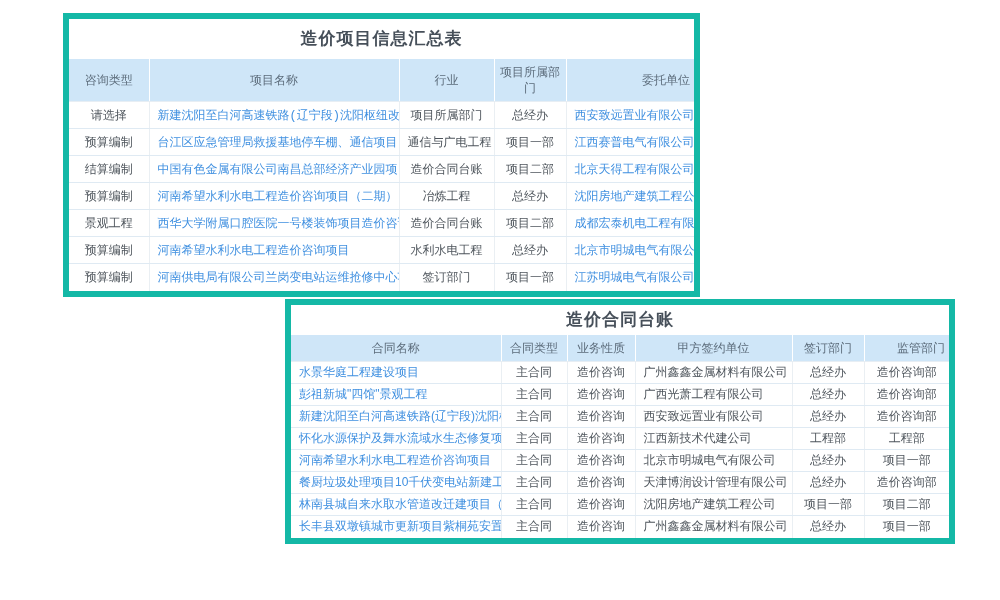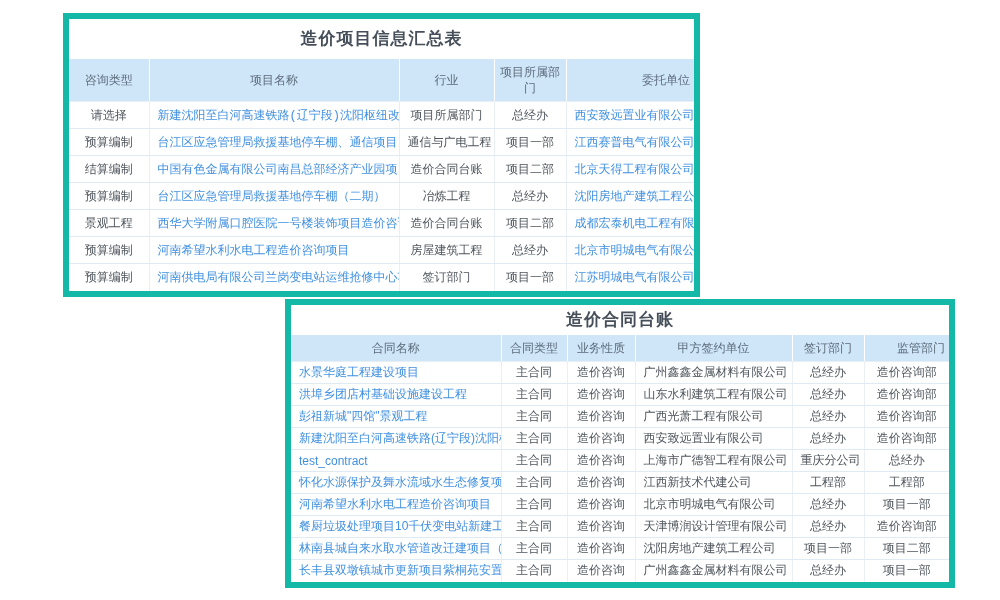--- a/index.html
+++ b/index.html
@@ -100,36 +100,36 @@
       </tr>
       <tr>
         <td class="ac">结算编制</td>
         <td class="al"><a class="link">中国有色金属有限公司南昌总部经济产业园项目二期</a></td>
         <td class="ac">造价合同台账</td>
         <td class="ac">项目二部</td>
         <td class="al"><a class="link">北京天得工程有限公司</a></td>
       </tr>
       <tr>
         <td class="ac">预算编制</td>
-        <td class="al"><a class="link">台江区应急管理局救援基地停车棚（二期）</a></td>
+        <td class="al"><a class="link">河南希望水利水电工程造价咨询项目（二期）</a></td>
         <td class="ac">冶炼工程</td>
         <td class="ac">总经办</td>
         <td class="al"><a class="link">沈阳房地产建筑工程公司</a></td>
       </tr>
       <tr>
         <td class="ac">景观工程</td>
         <td class="al"><a class="link">西华大学附属口腔医院一号楼装饰项目造价咨询</a></td>
         <td class="ac">造价合同台账</td>
         <td class="ac">项目二部</td>
         <td class="al"><a class="link">成都宏泰机电工程有限公司</a></td>
       </tr>
       <tr>
         <td class="ac">预算编制</td>
         <td class="al"><a class="link">河南希望水利水电工程造价咨询项目</a></td>
-        <td class="ac">房屋建筑工程</td>
+        <td class="ac">水利水电工程</td>
         <td class="ac">总经办</td>
         <td class="al"><a class="link">北京市明城电气有限公司</a></td>
       </tr>
       <tr>
         <td class="ac">预算编制</td>
         <td class="al"><a class="link">河南供电局有限公司兰岗变电站运维抢修中心项目</a></td>
         <td class="ac">签订部门</td>
         <td class="ac">项目一部</td>
         <td class="al"><a class="link">江苏明城电气有限公司</a></td>
       </tr>
@@ -161,50 +161,34 @@
     <tbody>
       <tr>
         <td class="al"><a class="link">水景华庭工程建设项目</a></td>
         <td class="ac">主合同</td>
         <td class="ac">造价咨询</td>
         <td class="al">广州鑫鑫金属材料有限公司</td>
         <td class="ac">总经办</td>
         <td class="ac">造价咨询部</td>
       </tr>
       <tr>
-        <td class="al"><a class="link">洪埠乡团店村基础设施建设工程</a></td>
-        <td class="ac">主合同</td>
-        <td class="ac">造价咨询</td>
-        <td class="al">山东水利建筑工程有限公司</td>
-        <td class="ac">总经办</td>
-        <td class="ac">造价咨询部</td>
-      </tr>
-      <tr>
         <td class="al"><a class="link">彭祖新城"四馆"景观工程</a></td>
         <td class="ac">主合同</td>
         <td class="ac">造价咨询</td>
         <td class="al">广西光萧工程有限公司</td>
         <td class="ac">总经办</td>
         <td class="ac">造价咨询部</td>
       </tr>
       <tr>
         <td class="al"><a class="link">新建沈阳至白河高速铁路(辽宁段)沈阳枢纽</a></td>
         <td class="ac">主合同</td>
         <td class="ac">造价咨询</td>
         <td class="al">西安致远置业有限公司</td>
         <td class="ac">总经办</td>
         <td class="ac">造价咨询部</td>
-      </tr>
-      <tr>
-        <td class="al"><a class="link">test_contract</a></td>
-        <td class="ac">主合同</td>
-        <td class="ac">造价咨询</td>
-        <td class="al">上海市广德智工程有限公司</td>
-        <td class="ac">重庆分公司</td>
-        <td class="ac">总经办</td>
       </tr>
       <tr>
         <td class="al"><a class="link">怀化水源保护及舞水流域水生态修复项目合</a></td>
         <td class="ac">主合同</td>
         <td class="ac">造价咨询</td>
         <td class="al">江西新技术代建公司</td>
         <td class="ac">工程部</td>
         <td class="ac">工程部</td>
       </tr>
       <tr>

